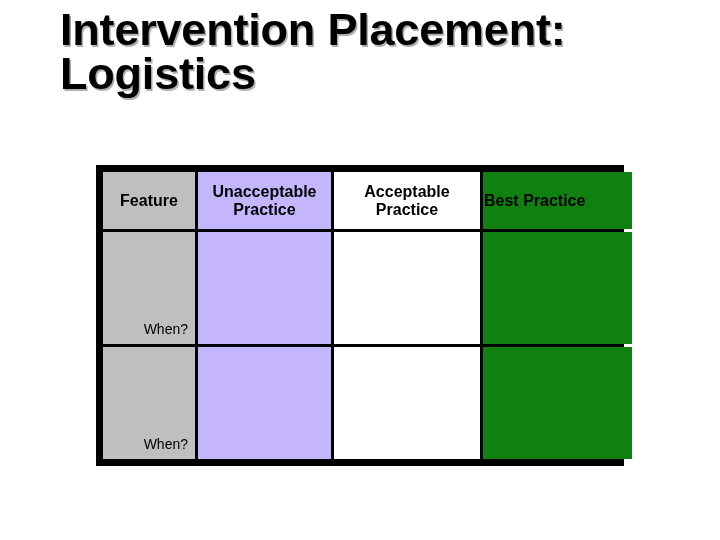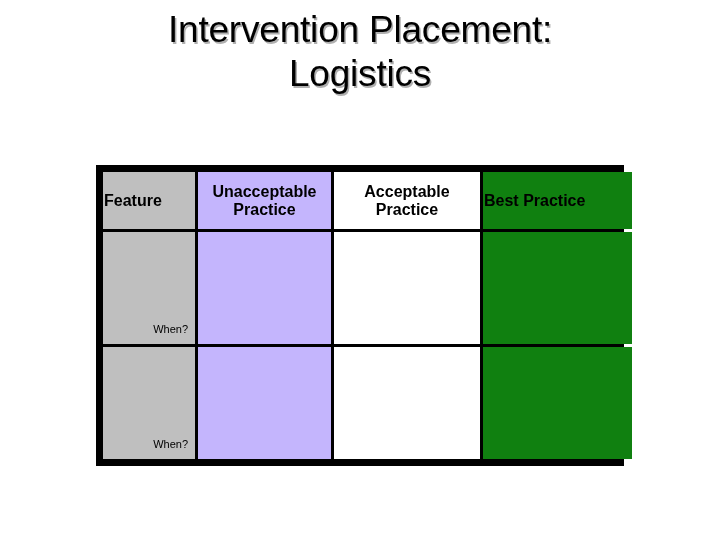--- a/index.html
+++ b/index.html
@@ -21,24 +21,24 @@
     width: 720px;
     height: 540px;
   }
 
   
   #slide-title {
     position: absolute;
     left: 60px;
     top: 8px;
     width: 600px;
-    text-align: center;
-    font-size: 37px;
+    text-align: left;
+    font-size: 45px;
     line-height: 44px;
-    font-weight: 400;
+    font-weight: 700;
     color: #000000;
     text-shadow: 1.5px 1.5px 0 rgba(150,150,150,0.75);
     letter-spacing: -0.2px;
     white-space: pre-line;
   }
 
   
   #practice-table {
     position: absolute;
     left: 96px;
@@ -56,21 +56,21 @@
     width: 100%;
     height: 100%;
     border-collapse: separate;
     border-spacing: 3px;
     table-layout: fixed;
   }
 
   .tbl td {
     padding: 0 7px 6px 7px;
     vertical-align: bottom;
-    font-size: 11px;
+    font-size: 14px;
     line-height: 17px;
     color: #000000;
     overflow: hidden;
   }
 
   
   col.c-feature  { width: 92px;  }
   col.c-unaccept { width: 133px; }
   col.c-accept   { width: 146px; }
   col.c-best     { width: 149px; }
@@ -83,21 +83,21 @@
   .cell-feature  { background: #bfbfbf; }
   .cell-unaccept { background: #c4b5fd; }
   .cell-accept   { background: #ffffff; margin-left: 44px; }
   .cell-best     { background: #108010; }
 
   
   .hdr {
     font-weight: bold;
     text-align: center;
   }
-  .hdr.hdr-feature { text-align: left; }
+  .hdr.hdr-feature { text-align: center; }
   .hdr.hdr-best    { text-align: left; }
 
   
   .rowlabel {
     text-align: right;
     font-weight: normal;
     font-size: 16px;
     line-height: 19px;
   }
 

